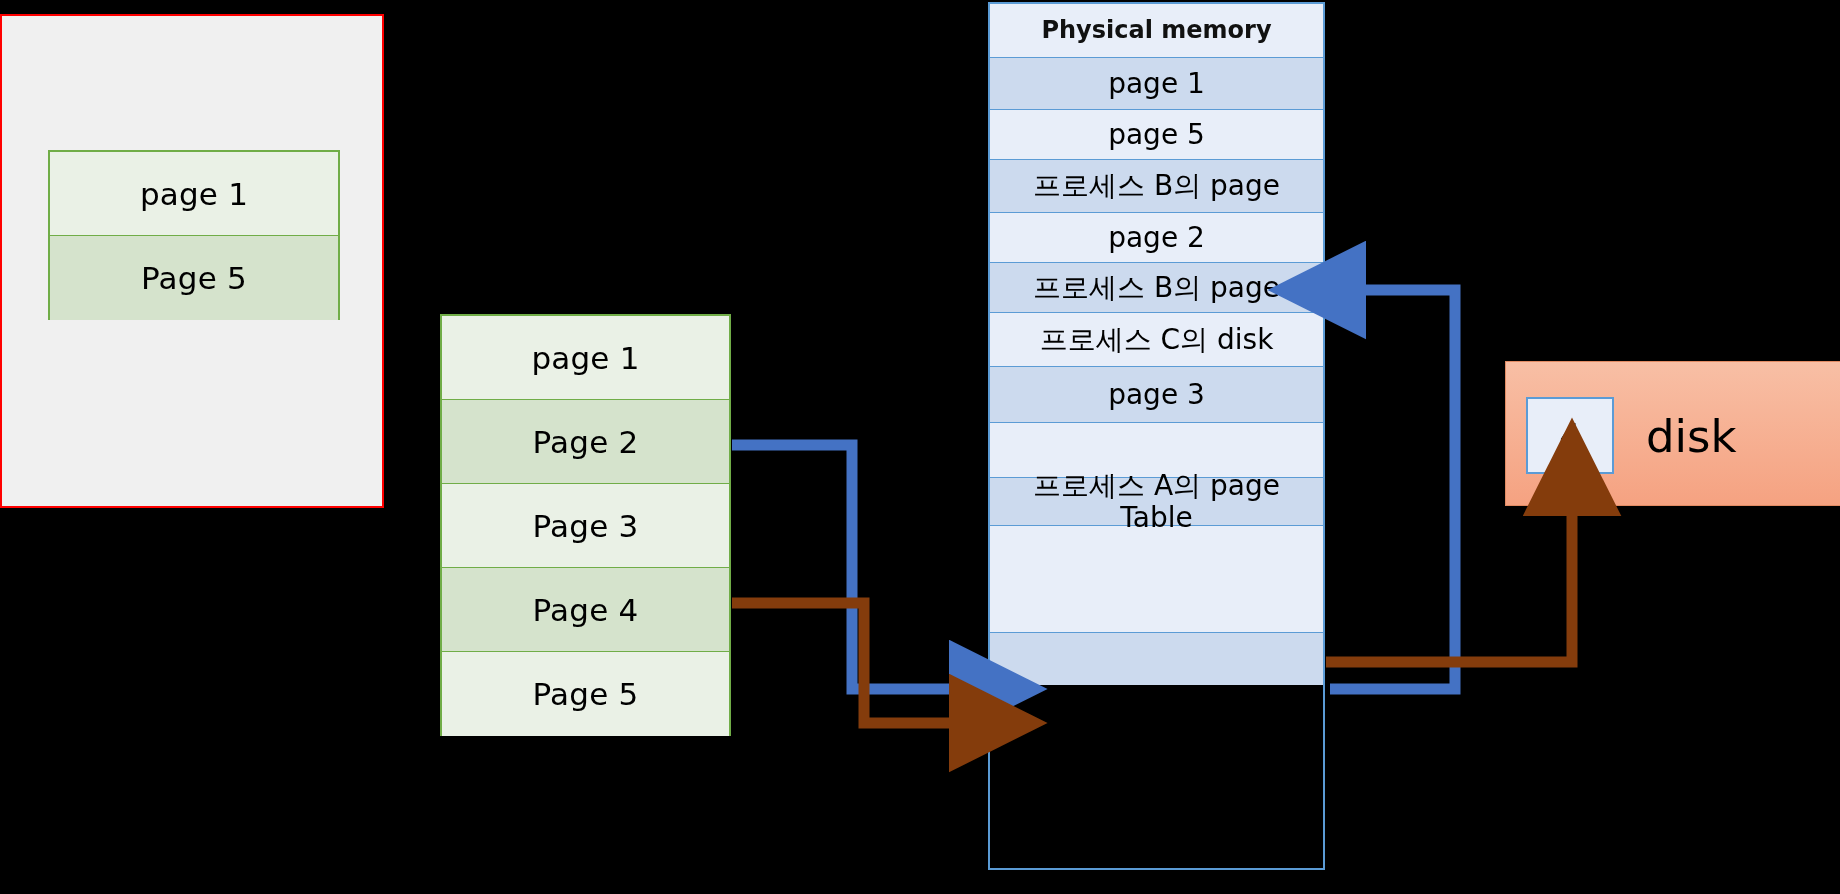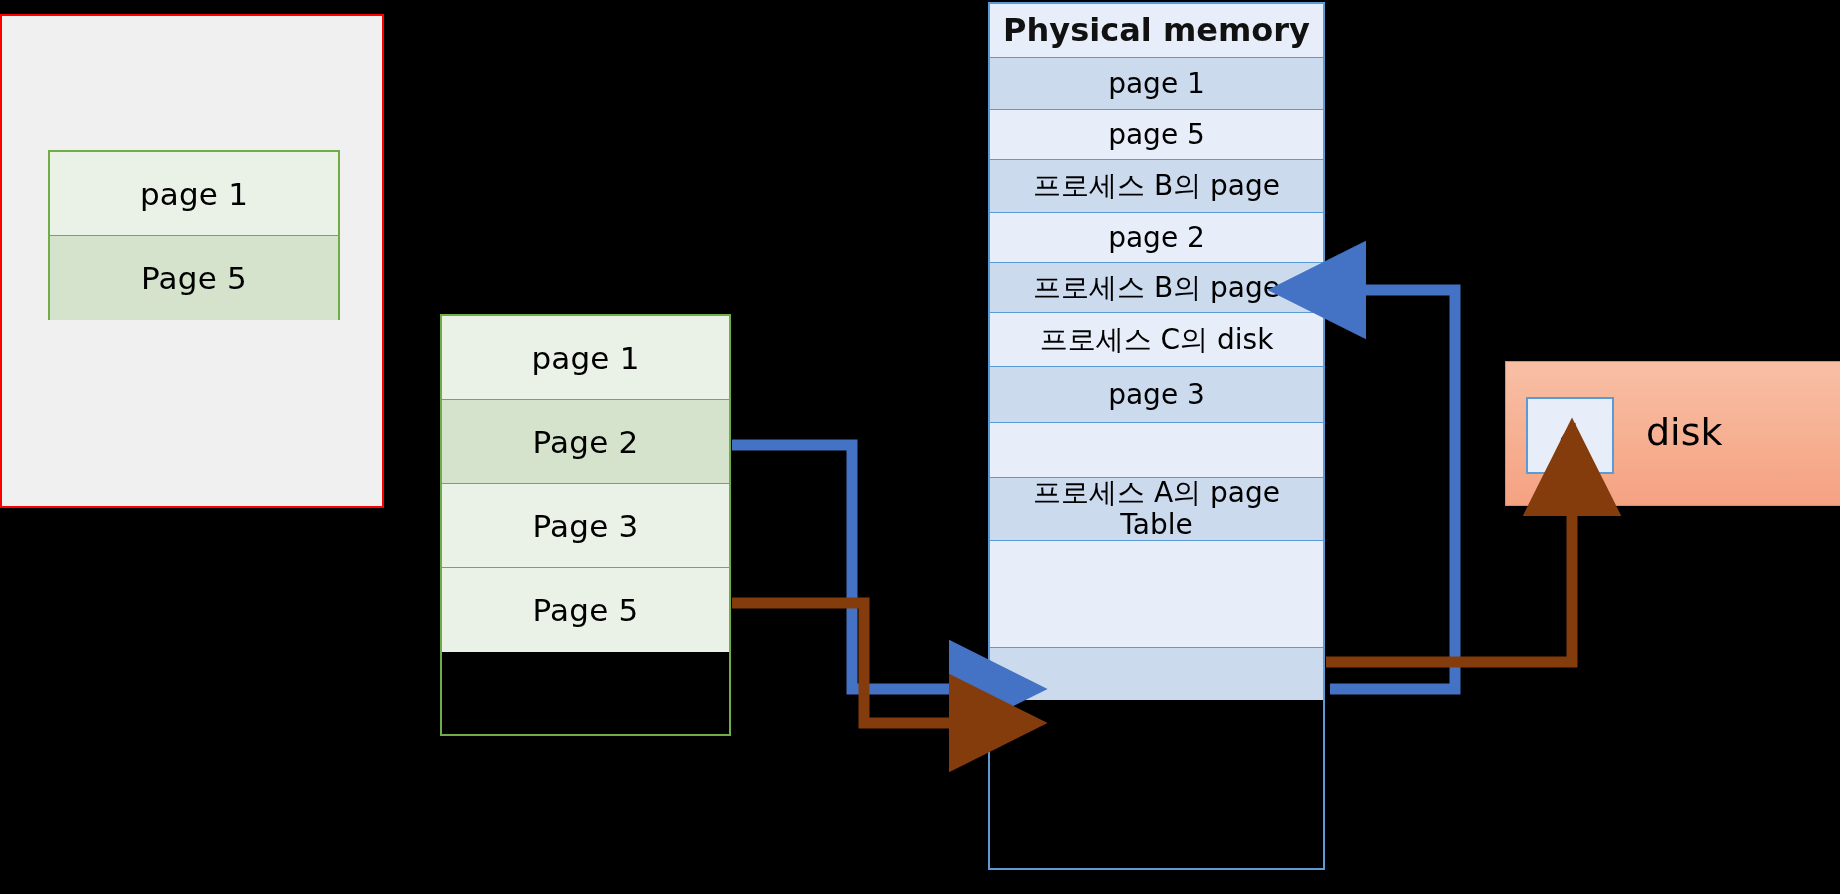--- a/index.html
+++ b/index.html
@@ -58,21 +58,21 @@
     color:#000;
     font-size:28px;
     line-height:1.14;
     white-space:pre-line;
   }
   .pmrow:last-child{border-bottom:none;}
   .pmrow.light{background:#e8eef9;}
   .pmrow.dark{background:#ccdaee;}
   .pmrow.header{
     background:#e8eef9;
-    font-weight:bold;font-size:32px;color:#111;
+    font-weight:bold;font-size:24px;color:#111;
   }
 
   
   #disk{
     position:absolute;
     left:1505px; top:361px; width:340px; height:145px;
     background:linear-gradient(180deg,#f8bfa5 0%,#f5a281 100%);
     border:1.5px solid #e28b63;
     box-sizing:border-box;
   }
@@ -81,21 +81,21 @@
     left:20px; top:35px; width:88px; height:77px;
     background:#e8eef9;
     border:2px solid #5b9bd5;
     box-sizing:border-box;
     display:flex;align-items:center;justify-content:center;
     font-size:34px;color:#000;
   }
   #disk-label{
     position:absolute;
     left:140px; top:48px;
-    font-size:38px;color:#000;
+    font-size:45px;color:#000;
   }
 
   
   #wires{position:absolute;left:0;top:0;width:1840px;height:894px;pointer-events:none;}
 </style>
 </head>
 <body>
 
 <div id="stage">
 
@@ -113,36 +113,39 @@
   <div class="gtable" id="mid-table">
     <div class="grow odd">
         <span>page 1</span>
       </div>
     <div class="grow even">
         <span>Page 2</span>
       </div>
     <div class="grow odd">
         <span>Page 3</span>
       </div>
+    <div class="grow even">
+        <span>Page 4</span>
+      </div>
     <div class="grow odd">
         <span>Page 5</span>
       </div>
   </div>
 
   <div id="pm-table">
     <div class="pmrow header" style="height:54px">Physical memory</div>
     <div class="pmrow dark" style="height:52px">page 1</div>
     <div class="pmrow light" style="height:50px">page 5</div>
     <div class="pmrow dark" style="height:53px">프로세스 B의 page</div>
     <div class="pmrow light" style="height:50px">page 2</div>
     <div class="pmrow dark" style="height:50px">프로세스 B의 page</div>
     <div class="pmrow light" style="height:54px">프로세스 C의 disk</div>
     <div class="pmrow dark" style="height:56px">page 3</div>
     <div class="pmrow light" style="height:55px"></div>
-    <div class="pmrow dark" style="height:63px">프로세스 A의 page
+    <div class="pmrow dark" style="height:48px">프로세스 A의 page
 Table</div>
     <div class="pmrow light" style="height:107px"></div>
     <div class="pmrow dark" style="height:52px"></div>
   </div>
 
   <div id="disk">
     <div id="disk-slot">4</div>
     <div id="disk-label">disk</div>
   </div>
 

